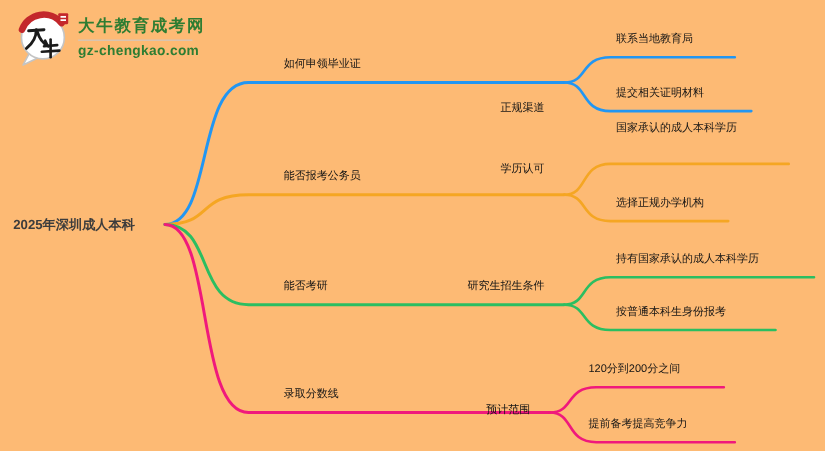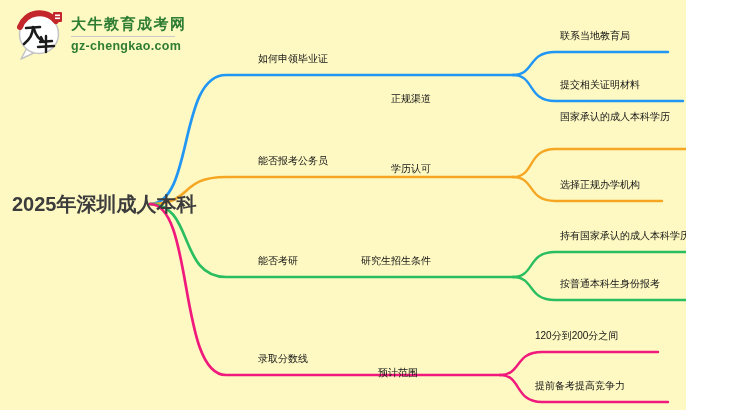--- a/index.html
+++ b/index.html
@@ -1,17 +1,17 @@
 <!DOCTYPE html>
 <html><head>
 <meta charset="utf-8">
 <style>
   html,body { margin:0; padding:0; background:#ffffff; }
   .stage {
-    position:relative; width:686px; height:410px; background:#fef9c3;
+    position:relative; width:750px; height:410px; background:#fdba74;
     overflow:hidden; font-family:"Liberation Sans", sans-serif;
   }
   svg.lines { position:absolute; left:0; top:0; }
 
   
   .logo { position:absolute; left:14px; top:6px; display:flex; align-items:flex-start; cursor:pointer; }
   .logo-badge { flex:0 0 auto; }
   .logo-text { margin-left:7px; margin-top:8px; }
   .logo-title {
     font-size:15px; font-weight:bold; color:#2E7D32;
@@ -24,21 +24,21 @@
   }
 
   
   .lbl {
     position:absolute; height:22px; line-height:22px; font-size:10px;
     color:#141414; white-space:nowrap;
   }
   .lbl.sub { text-align:right; }
   .root-lbl {
     position:absolute; left:12px; top:192px; height:24px; line-height:24px;
-    font-size:20px; font-weight:600; color:#3c3c3c; white-space:nowrap;
+    font-size:12px; font-weight:600; color:#3c3c3c; white-space:nowrap;
   }
 </style>
 </head>
 <body>
 
 <div class="stage">
 
   <div class="logo">
     <svg class="logo-badge" width="50" height="56" viewBox="0 0 50 56">
 
@@ -88,21 +88,21 @@
     </svg>
 
   <div class="root-lbl">2025年深圳成人本科</div>
 
   <div id="labels">
       <div class="lbl" style="left: 258px; top: 48px;">如何申领毕业证</div>
       <div class="lbl sub" style="right: 255px; top: 48px; margin-top: 40px;">正规渠道</div>
       <div class="lbl" style="left: 560px; top: 25px;">联系当地教育局</div>
       <div class="lbl" style="left: 560px; top: 74px;">提交相关证明材料</div>
       <div class="lbl" style="left: 258px; top: 150px;">能否报考公务员</div>
-      <div class="lbl sub" style="right: 255px; top: 158px;">学历认可</div>
+      <div class="lbl sub" style="right: 255px; top: 143px;">学历认可</div>
       <div class="lbl" style="left: 560px; top: 106px;">国家承认的成人本科学历</div>
       <div class="lbl" style="left: 560px; top: 174px;">选择正规办学机构</div>
       <div class="lbl" style="left: 258px; top: 250px;">能否考研</div>
       <div class="lbl sub" style="right: 255px; top: 250px;">研究生招生条件</div>
       <div class="lbl" style="left: 560px; top: 225px;">持有国家承认的成人本科学历</div>
       <div class="lbl" style="left: 560px; top: 273px;">按普通本科生身份报考</div>
       <div class="lbl" style="left: 258px; top: 348px;">录取分数线</div>
       <div class="lbl sub" style="right: 268px; top: 362px;">预计范围</div>
       <div class="lbl" style="left: 535px; top: 325px;">120分到200分之间</div>
       <div class="lbl" style="left: 535px; top: 375px;">提前备考提高竞争力</div>

